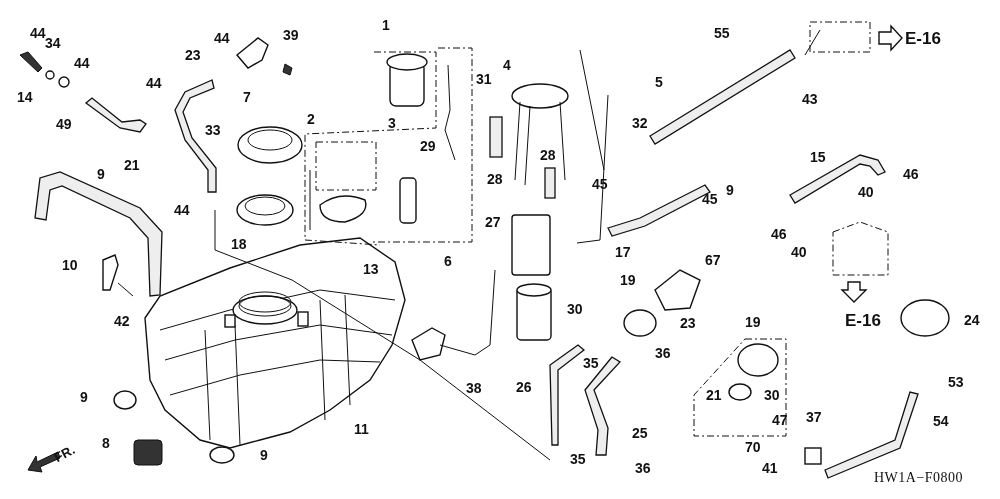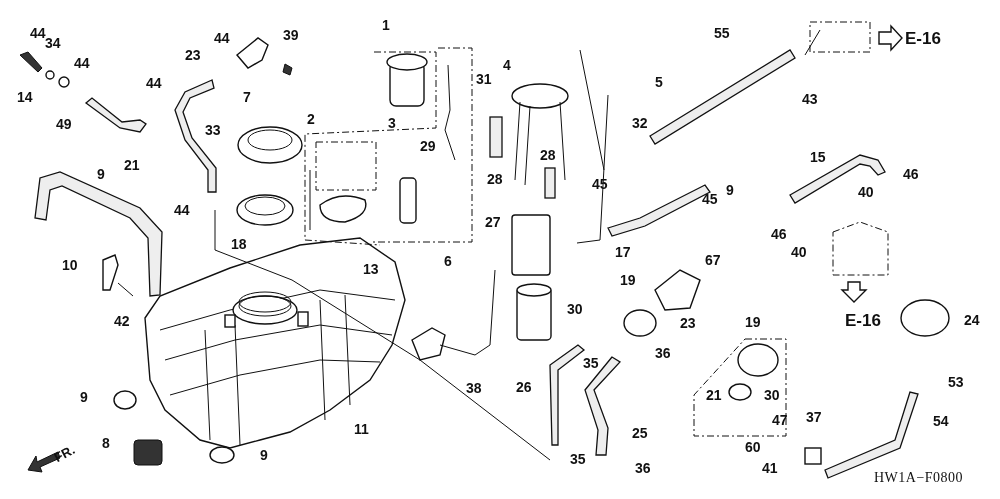--- a/index.html
+++ b/index.html
@@ -164,21 +164,21 @@
 <div class="lbl" style="left:146px;top:76px">44</div>
 <div class="lbl" style="left:174px;top:203px">44</div>
 <div class="lbl" style="left:30px;top:26px">44</div>
 <div class="lbl" style="left:592px;top:177px">45</div>
 <div class="lbl" style="left:702px;top:192px">45</div>
 <div class="lbl" style="left:903px;top:167px">46</div>
 <div class="lbl" style="left:771px;top:227px">46</div>
 <div class="lbl" style="left:772px;top:413px">47</div>
 <div class="lbl" style="left:705px;top:253px">67</div>
 <div class="lbl" style="left:56px;top:117px">49</div>
-<div class="lbl" style="left:745px;top:440px">60</div>
+<div class="lbl" style="left:745px;top:440px">70</div>
 <div class="lbl" style="left:124px;top:158px">21</div>
 <div class="lbl" style="left:185px;top:48px">23</div>
 <div class="lbl" style="left:948px;top:375px">53</div>
 <div class="lbl" style="left:933px;top:414px">54</div>
 <div class="lbl" style="left:714px;top:26px">55</div>
 
 <div class="ref" style="left:905px;top:30px">E-16</div>
 <div class="ref" style="left:845px;top:312px">E-16</div>
 <div class="code" style="left:874px;top:470px">HW1A−F0800</div>
 <div class="fr" style="left:54px;top:446px">FR.</div>

